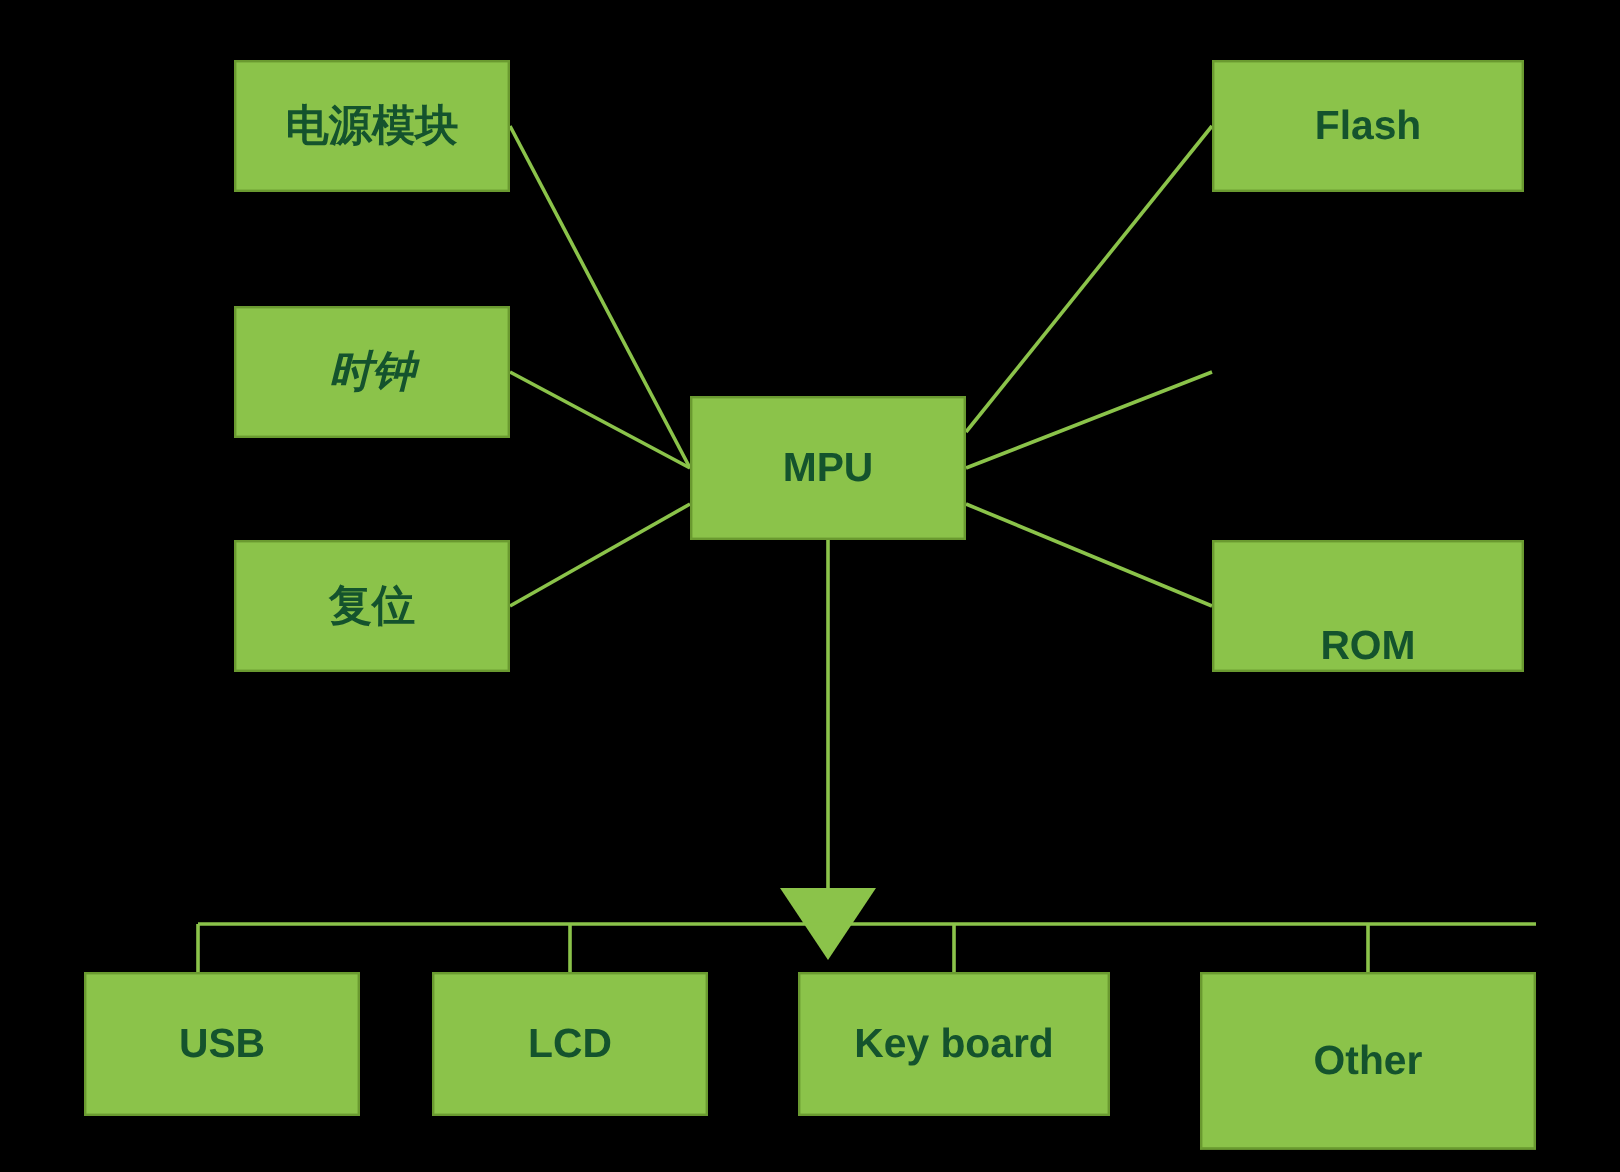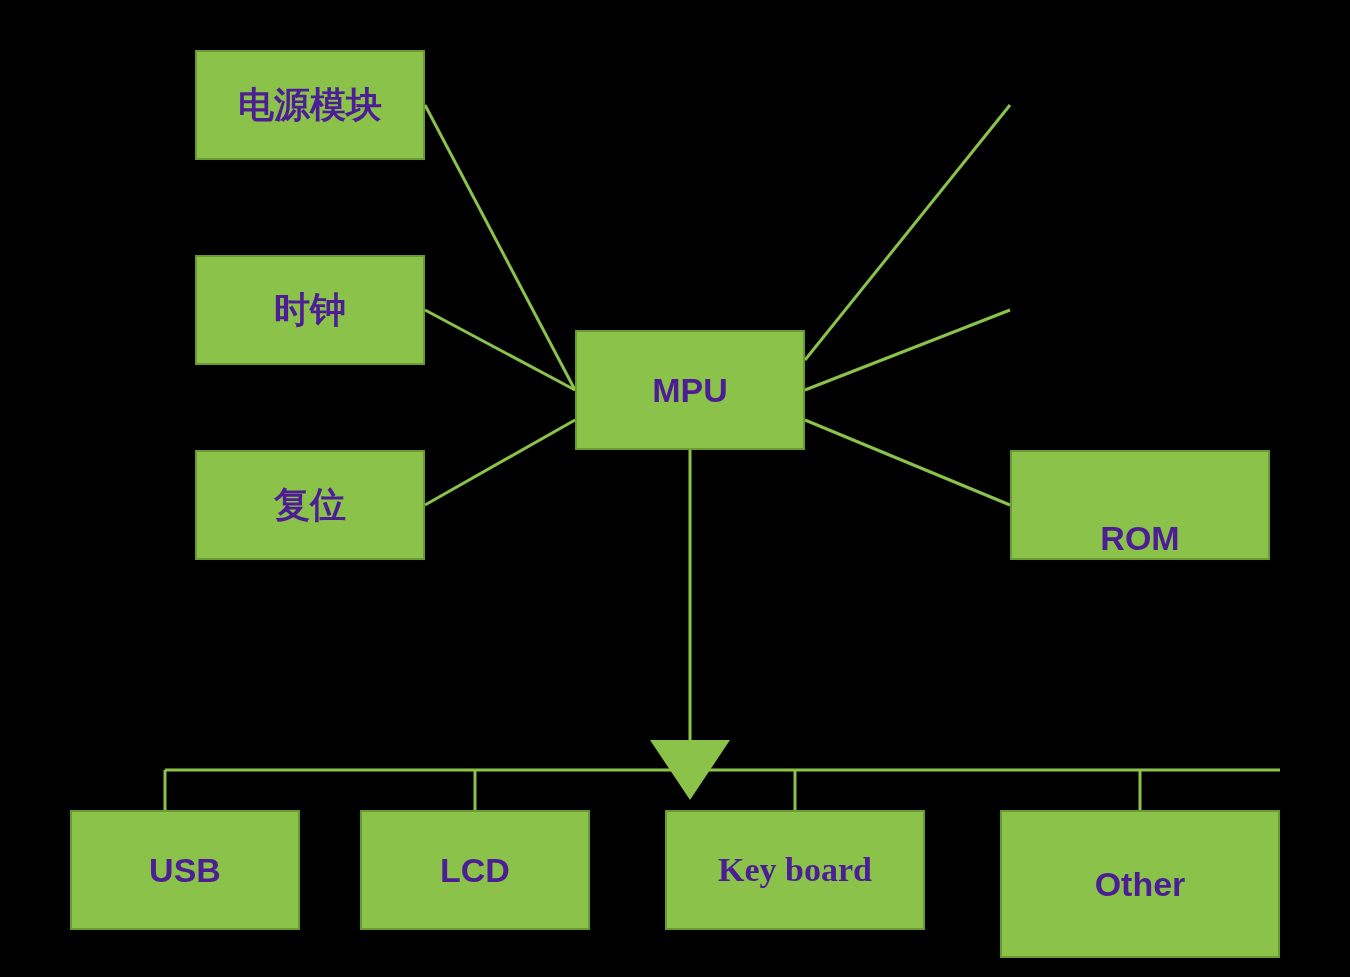--- a/index.html
+++ b/index.html
@@ -20,21 +20,21 @@
 
     .box {
       position: absolute;
       background: #8bc34a;
       border: 2px solid #6a9a30;
       display: flex;
       align-items: center;
       justify-content: center;
       font-size: 32px;
       font-weight: bold;
-      color: #4c1d95;
+      color: #14532d;
     }
 
     
     .connector-svg {
       position: absolute;
       top: 0;
       left: 0;
       width: 1350px;
       height: 977px;
       pointer-events: none;
@@ -70,37 +70,40 @@
     <line x1="475" y1="810" x2="475" y2="770" stroke="#8bc34a" stroke-width="3"></line>
 
     <line x1="795" y1="810" x2="795" y2="770" stroke="#8bc34a" stroke-width="3"></line>
 
     <line x1="1140" y1="810" x2="1140" y2="770" stroke="#8bc34a" stroke-width="3"></line>
   </svg>
 
 <div class="box" style="left: 195px; top: 50px; width: 230px; height: 110px; font-size: 36px;">
       <span>电源模块</span>
     </div>
-    <div class="box" style="left: 195px; top: 255px; width: 230px; height: 110px; font-size: 36px;">
+    <div class="box" style="left: 195px; top: 255px; width: 230px; height: 110px; font-size: 36px; font-style: italic;">
       <span>时钟</span>
     </div>
     <div class="box" style="left: 195px; top: 450px; width: 230px; height: 110px; font-size: 36px;">
       <span>复位</span>
     </div>
     <div class="box" style="left: 575px; top: 330px; width: 230px; height: 120px; font-size: 34px;">
       <span>MPU</span>
+    </div>
+    <div class="box" style="left: 1010px; top: 50px; width: 260px; height: 110px; font-size: 34px;">
+      <span>Flash</span>
     </div>
     <div class="box" style="left: 1010px; top: 450px; width: 260px; height: 110px; font-size: 34px; align-items: flex-end;">
       <span>ROM</span>
     </div>
     <div class="box" style="left: 50px; top: 810px; width: 230px; height: 120px; font-size: 34px; margin-left: 20px;">
       <span>USB</span>
     </div>
     <div class="box" style="left: 360px; top: 810px; width: 230px; height: 120px; font-size: 34px;">
       <span>LCD</span>
     </div>
-    <div class="box" style="left: 665px; top: 810px; width: 260px; height: 120px; font-size: 34px; font-family: Liberation Serif, serif;">
+    <div class="box" style="left: 665px; top: 810px; width: 260px; height: 120px; font-size: 34px;">
       <span>Key board</span>
     </div>
     <div class="box" style="left: 1000px; top: 810px; width: 280px; height: 148px; font-size: 34px;">
       <span>Other</span>
     </div>
   </div>
 
 </body></html>

